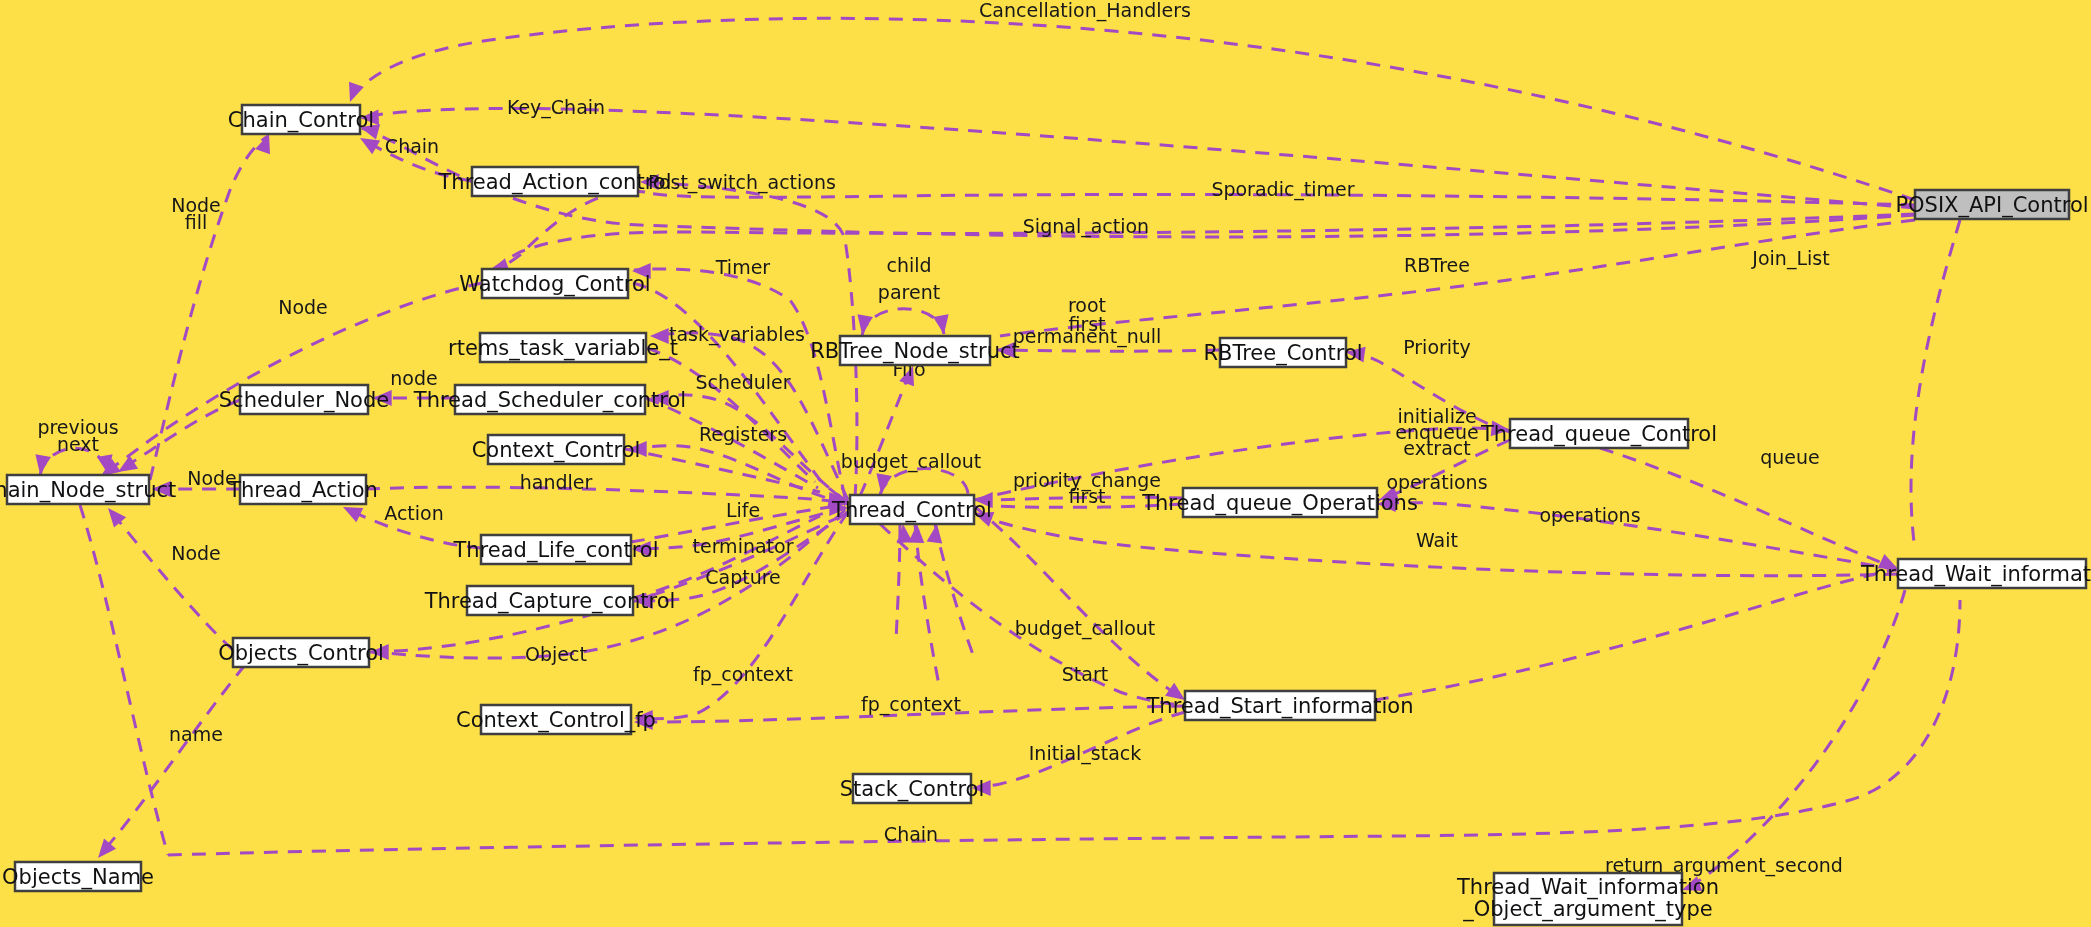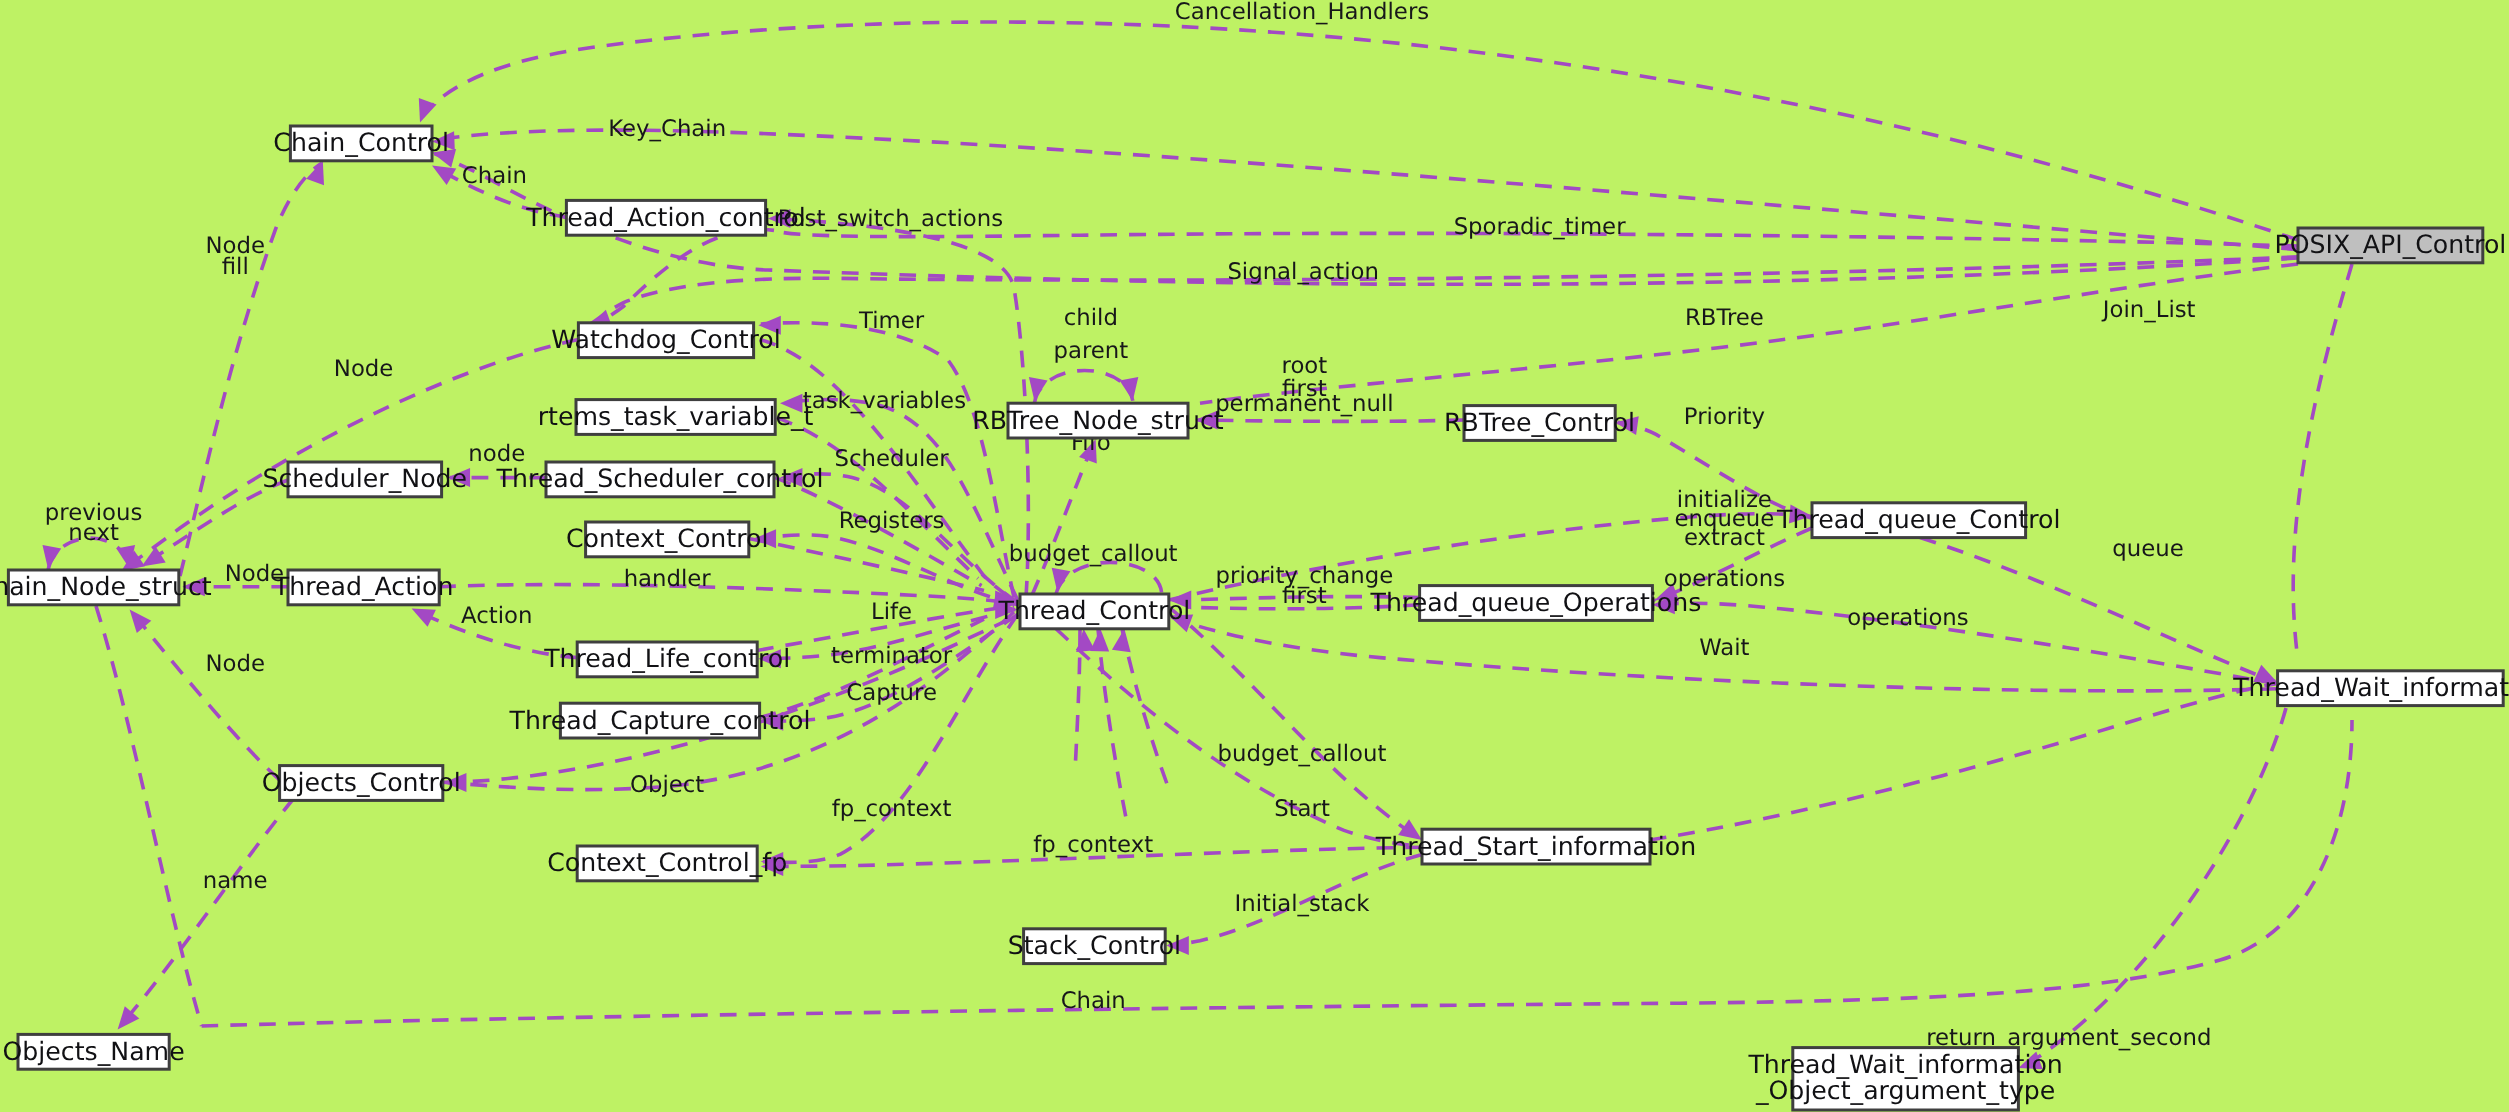--- a/index.html
+++ b/index.html
@@ -7,21 +7,21 @@
     padding: 0;
     background: #ffffff;
   }
   body {
     font-family: "DejaVu Sans", sans-serif;
   }
   #diagram-root {
     position: relative;
     width: 2091px;
     height: 927px;
-    background: #bef264;
+    background: #fde047;
     overflow: hidden;
   }
   svg#graph {
     position: absolute;
     top: 0; left: 0;
     width: 2091px;
     height: 927px;
   }
   .edge-path {
     fill: none;

